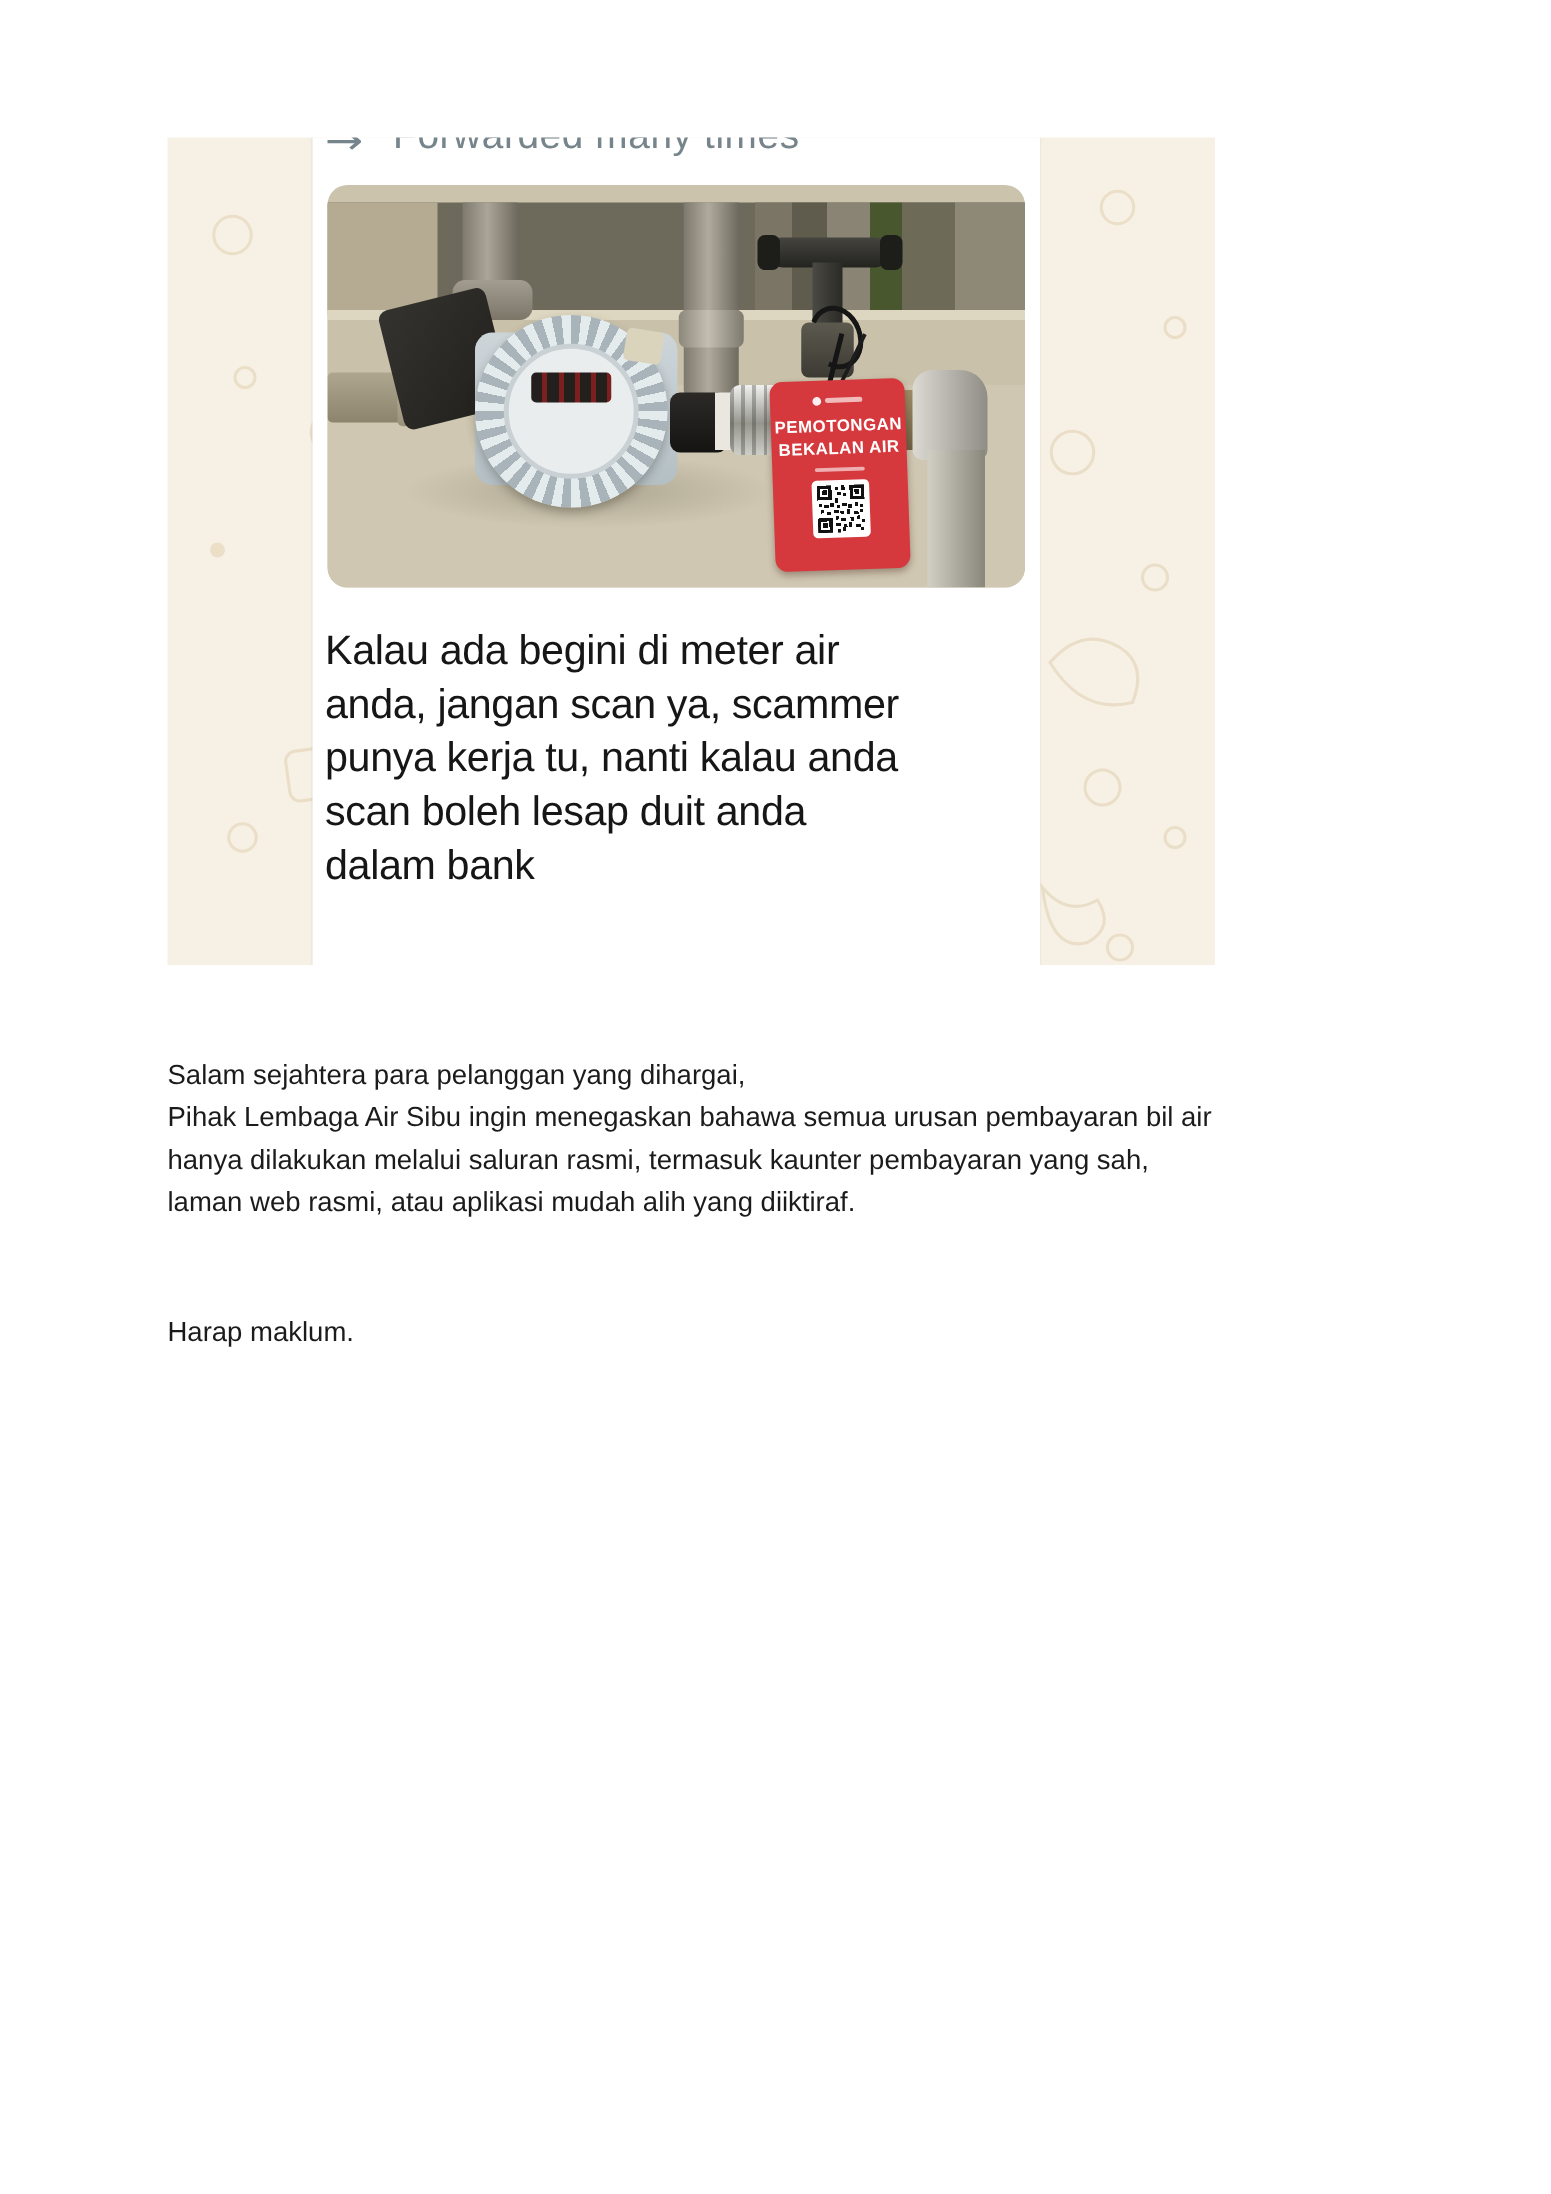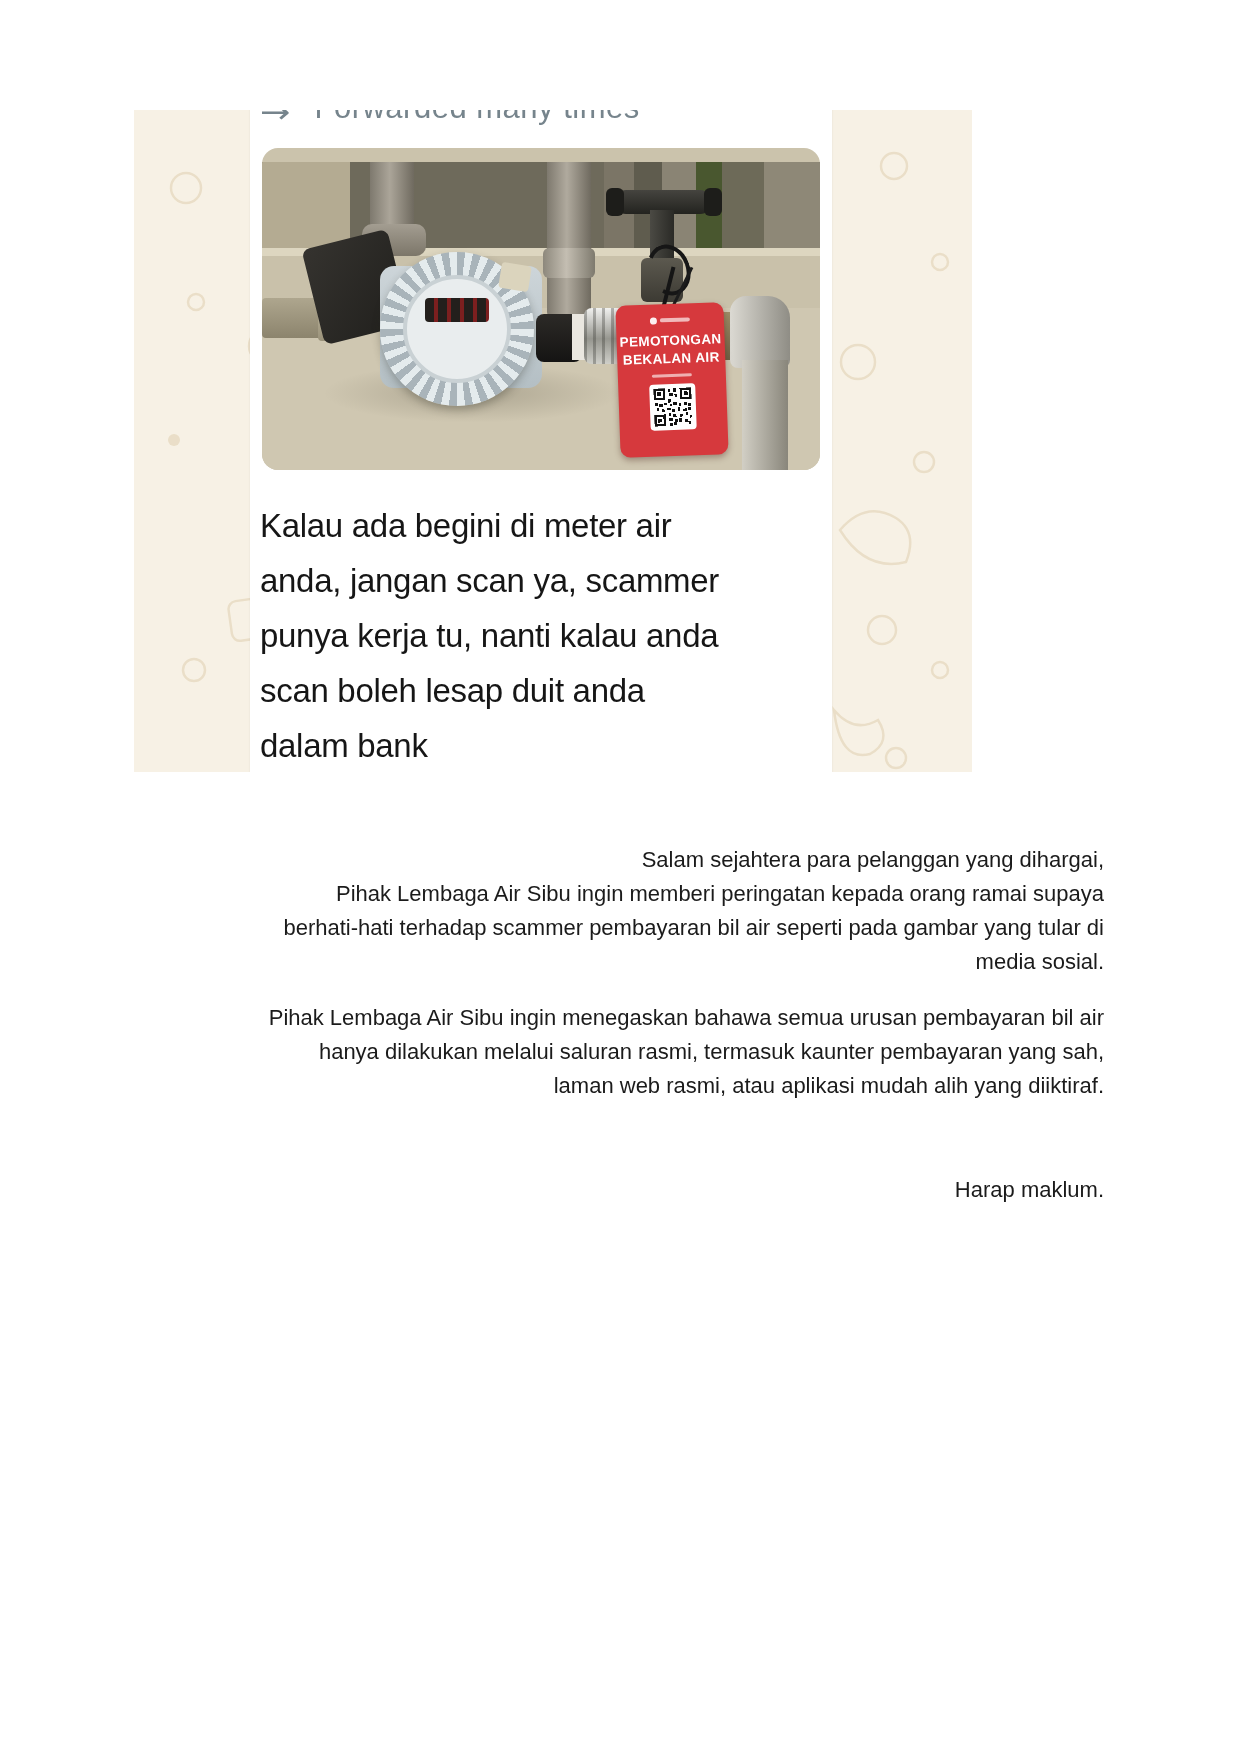--- a/index.html
+++ b/index.html
@@ -85,25 +85,25 @@
   .tag-logo{position:absolute;left:0;right:0;top:12px;height:8px;display:flex;justify-content:center;gap:3px;align-items:center;}
   .tag-logo i{width:7px;height:7px;border-radius:50%;background:rgba(255,255,255,.92);}
   .tag-logo b{width:30px;height:4px;border-radius:2px;background:rgba(255,255,255,.65);}
   .tag-title{position:absolute;left:0;right:0;top:28px;text-align:center;color:#ffffff;
       font-weight:bold;font-size:13.5px;line-height:18px;letter-spacing:.4px;}
   .tag-sub{position:absolute;left:34px;top:70px;width:40px;height:3px;border-radius:2px;background:rgba(255,255,255,.6);}
   .tag-qr{position:absolute;left:31px;top:80px;width:46px;height:46px;border-radius:4px;background:#ffffff;
       display:flex;align-items:center;justify-content:center;}
 
   
-  .msg{position:absolute;left:10px;top:428px;width:560px;font-size:33px;line-height:55px;
+  .msg{position:absolute;left:10px;top:428px;width:560px;font-size:33px;line-height:43px;
        letter-spacing:-.3px;color:#161616;white-space:pre-line;}
 
   
-  .letter{position:absolute;left:134px;top:843px;width:970px;font-size:22px;line-height:34px;color:#1b1b1b;text-align:right;}
+  .letter{position:absolute;left:134px;top:843px;width:970px;font-size:22px;line-height:34px;color:#1b1b1b;}
   .letter p{margin:0 0 22px 0;white-space:pre-line;}
   .greeting{margin-bottom:0 !important;}
   .heading{font-weight:bold;margin:74px 0 24px 0 !important;white-space:normal !important;}
   .closing{margin-top:70px !important;}
 </style>
 </head>
 <body>
 
 <div class="page">
 
@@ -237,22 +237,19 @@
 anda, jangan scan ya, scammer
 punya kerja tu, nanti kalau anda
 scan boleh lesap duit anda
 dalam bank</div>
 
     </div>
   </div>
 
   <div class="letter">
     <p class="greeting">Salam sejahtera para pelanggan yang dihargai,</p>
-    <p>Pihak Lembaga Air Sibu ingin memberi peringatan kepada orang ramai supaya
-berhati-hati terhadap scammer pembayaran bil air seperti pada gambar yang tular di
-media sosial.</p>
     <p>Pihak Lembaga Air Sibu ingin menegaskan bahawa semua urusan pembayaran bil air
 hanya dilakukan melalui saluran rasmi, termasuk kaunter pembayaran yang sah,
 laman web rasmi,  atau aplikasi mudah alih yang diiktiraf.</p>
     <p class="closing">Harap maklum.</p>
   </div>
 
 </div>
 
 </body></html>

